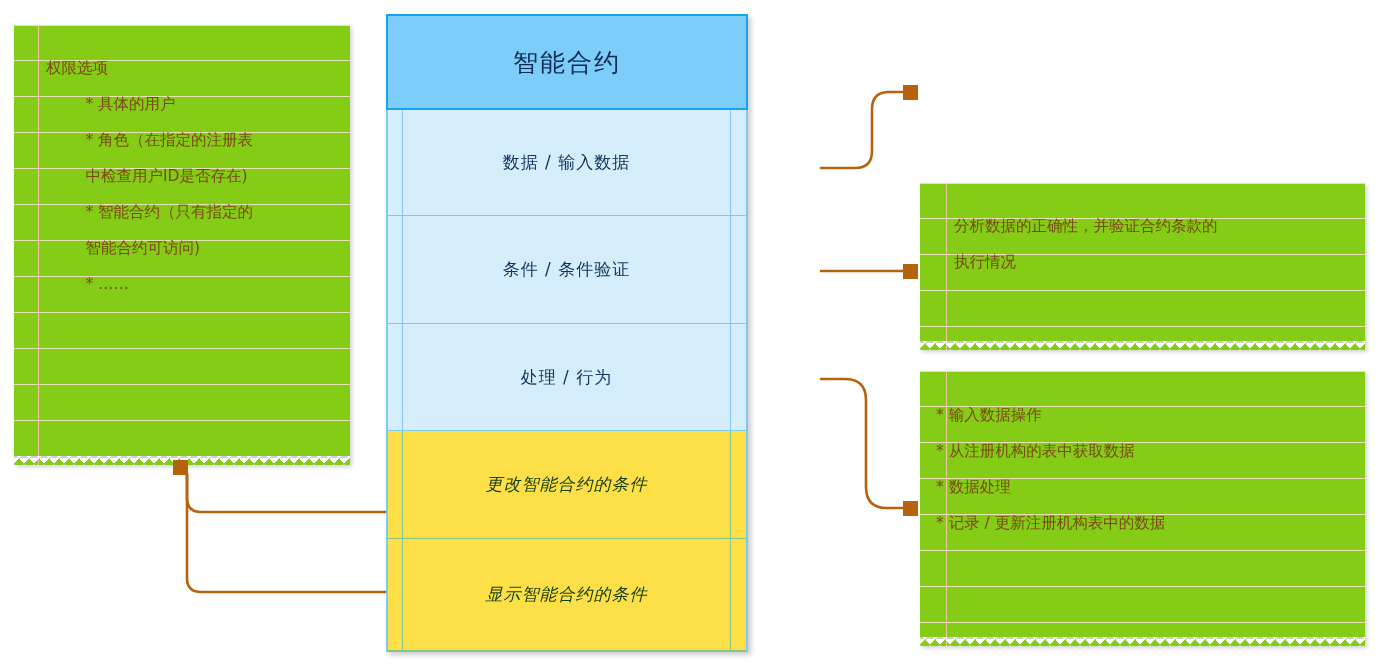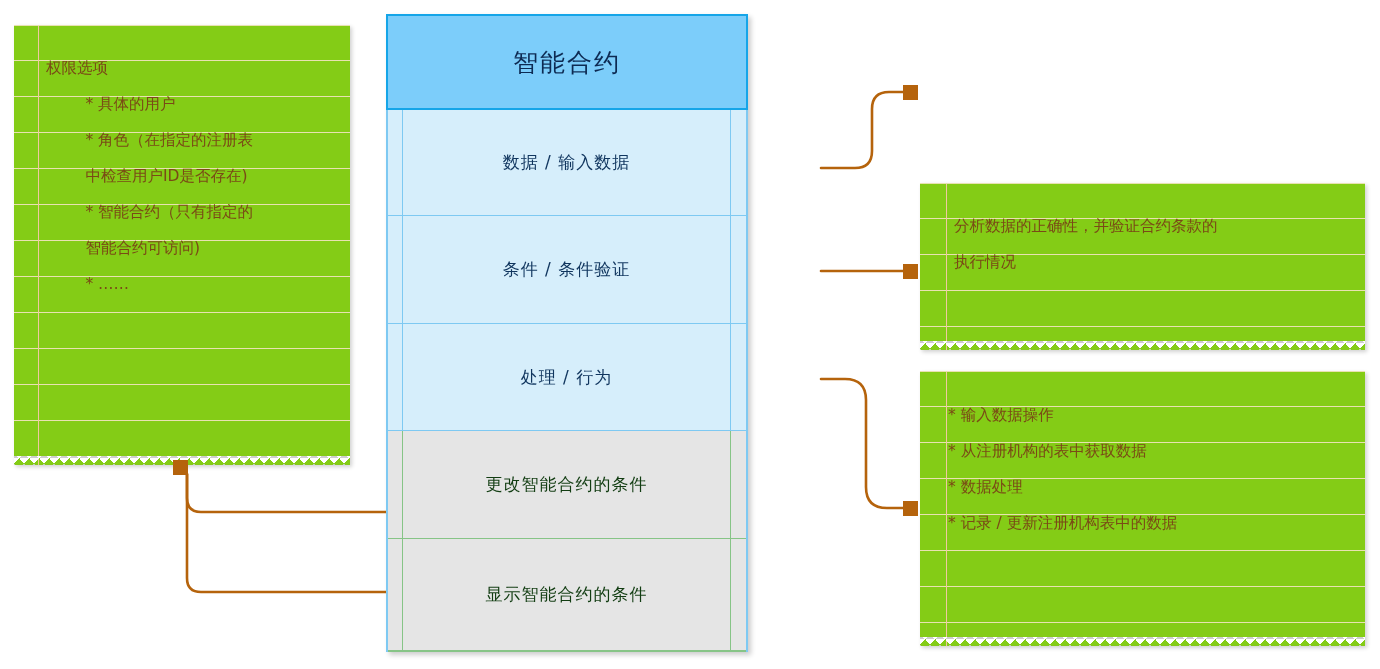--- a/index.html
+++ b/index.html
@@ -88,21 +88,21 @@
     box-sizing:border-box;
     flex:1 1 auto;
     display:flex;align-items:center;justify-content:center;
     font-size:17px;
     letter-spacing:1px;
   }
   .sc-row.blue{background:#d6eefb;border-bottom:1px solid #7ec9f2;}
   .sc-row.blue .gutter{border-right:1px solid #7ec9f2;}
   .sc-row.blue .cell{color:#10355e;}
   .sc-row.blue .tail{flex:0 0 15px;border-left:1px solid #7ec9f2;}
-  .sc-row.green{background:#e5e5e5;border-bottom:1px solid #86c486;}
+  .sc-row.green{background:#fde047;border-bottom:1px solid #86c486;font-style:italic;}
   .sc-row.green .gutter{border-right:1px solid #86c486;}
   .sc-row.green .cell{color:#123d12;}
   .sc-row.green .tail{flex:0 0 15px;border-left:1px solid #86c486;}
   .sc-row.blue.first{border-top:none;}
   #sc-rows{border-left:2px solid #7ec9f2;border-right:2px solid #7ec9f2;}
   #sc-rows .sc-row.green.last{border-bottom:2px solid #86c486;}
 
   .anchor{position:absolute;width:15px;height:15px;background:#b5630c;}
 </style>
 </head>
@@ -180,21 +180,21 @@
     <div class="ruletop"></div>
     <div class="body" style="padding:26px 12px 0 34px;font-family:Liberation Mono, monospace;">分析数据的正确性，并验证合约条款的
 执行情况</div>
     <div class="torn"></div>
   </div>
   <div class="anchor" style="left:903px; top:264px;"></div>
 
   <div class="note" style="left:920px; top:371px; width:445px; height:275px;">
     <div class="rules" style="--mx:26px;"></div>
     <div class="ruletop"></div>
-    <div class="body" style="padding:26px 12px 0 28px;">* 输入数据操作
+    <div class="body" style="padding:26px 12px 0 16px;">* 输入数据操作
 * 从注册机构的表中获取数据
 * 数据处理
 * 记录 / 更新注册机构表中的数据</div>
     <div class="torn"></div>
   </div>
   <div class="anchor" style="left:903px; top:501px;"></div>
 
 </div>
 
 </body></html>

